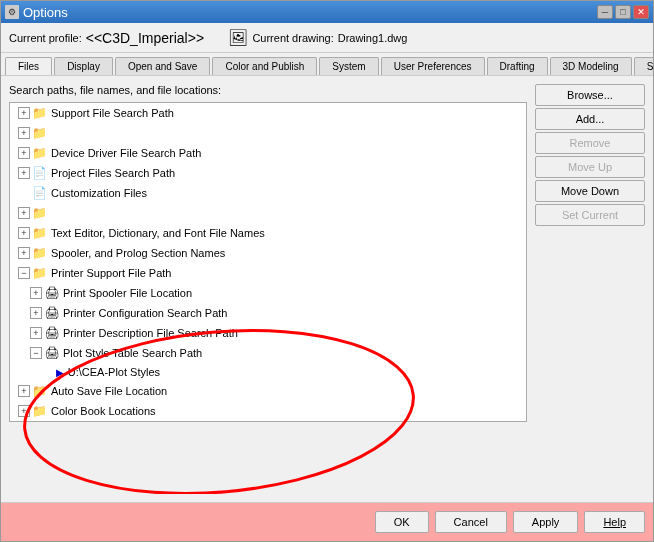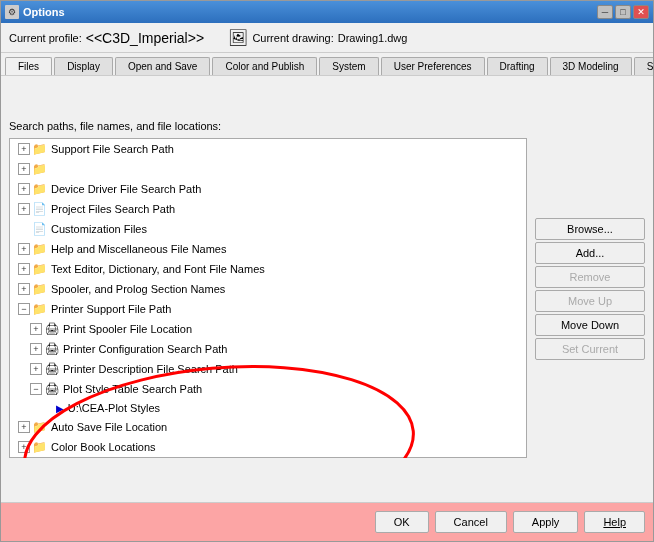--- a/index.html
+++ b/index.html
@@ -37,22 +37,22 @@
       height: 14px;
       background: #ccc;
       border-radius: 1px;
       font-size: 9px;
       display: flex;
       align-items: center;
       justify-content: center;
       color: #333;
     }
     .title-text {
-      font-size: 11px;
-      font-weight: bold;
+      font-size: 13px;
+      font-weight: normal;
     }
     .title-controls {
       display: flex;
       gap: 2px;
     }
     .title-btn {
       width: 16px;
       height: 14px;
       background: #c0c0c0;
       border: 1px solid #888;
@@ -122,21 +122,20 @@
       z-index: 1;
       margin-bottom: -1px;
       padding-bottom: 4px;
     }
     .content-area {
       display: flex;
       flex: 1;
       padding: 8px;
       gap: 8px;
       overflow: hidden;
-      align-items: center;
     }
     .left-panel {
       flex: 1;
       display: flex;
       flex-direction: column;
       gap: 4px;
       overflow: hidden;
     }
     .search-label {
       font-size: 11px;
@@ -315,21 +314,20 @@
             <span class="indent" style="width:4px"></span>
             <div class="expander spacer"></div>
             <span class="tree-icon">📄</span>
             <span>Customization Files</span>
           </div>
 
           <div class="tree-item">
             <span class="indent" style="width:4px"></span>
             <div class="expander">+</div>
             <span class="tree-icon">📁</span>
-            <span>Help and Miscellaneous File Names</span>
           </div>
 
           <div class="tree-item">
             <span class="indent" style="width:4px"></span>
             <div class="expander">+</div>
             <span class="tree-icon">📁</span>
             <span>Text Editor, Dictionary, and Font File Names</span>
           </div>
 
           <div class="tree-item" style="overflow:hidden">

